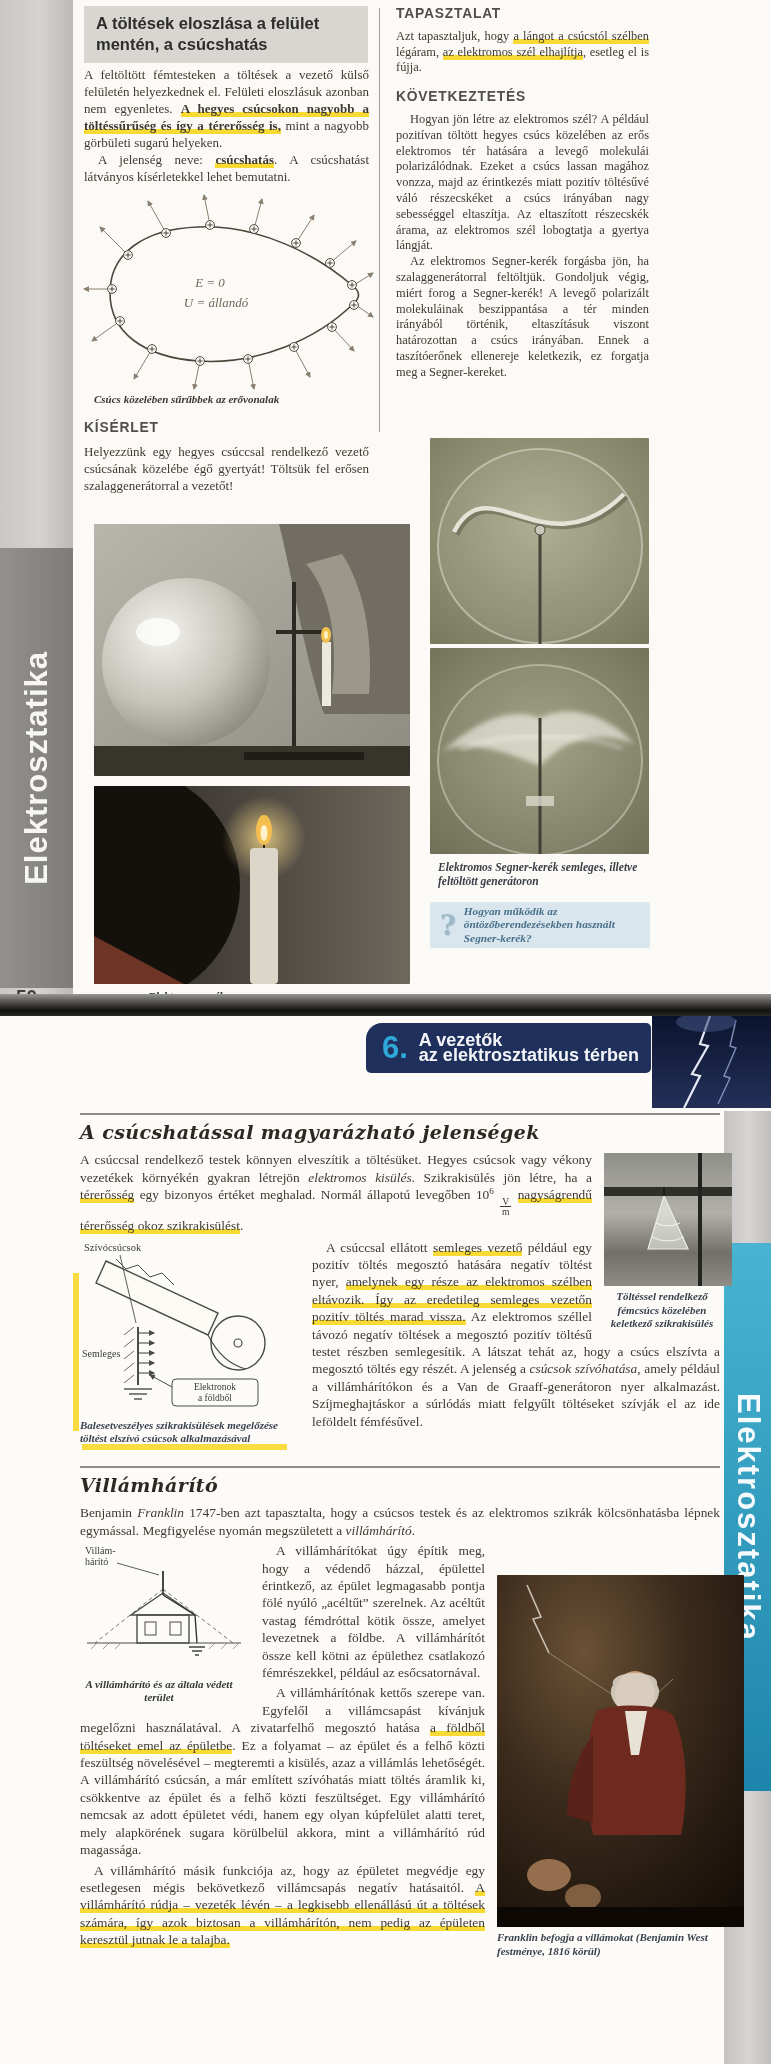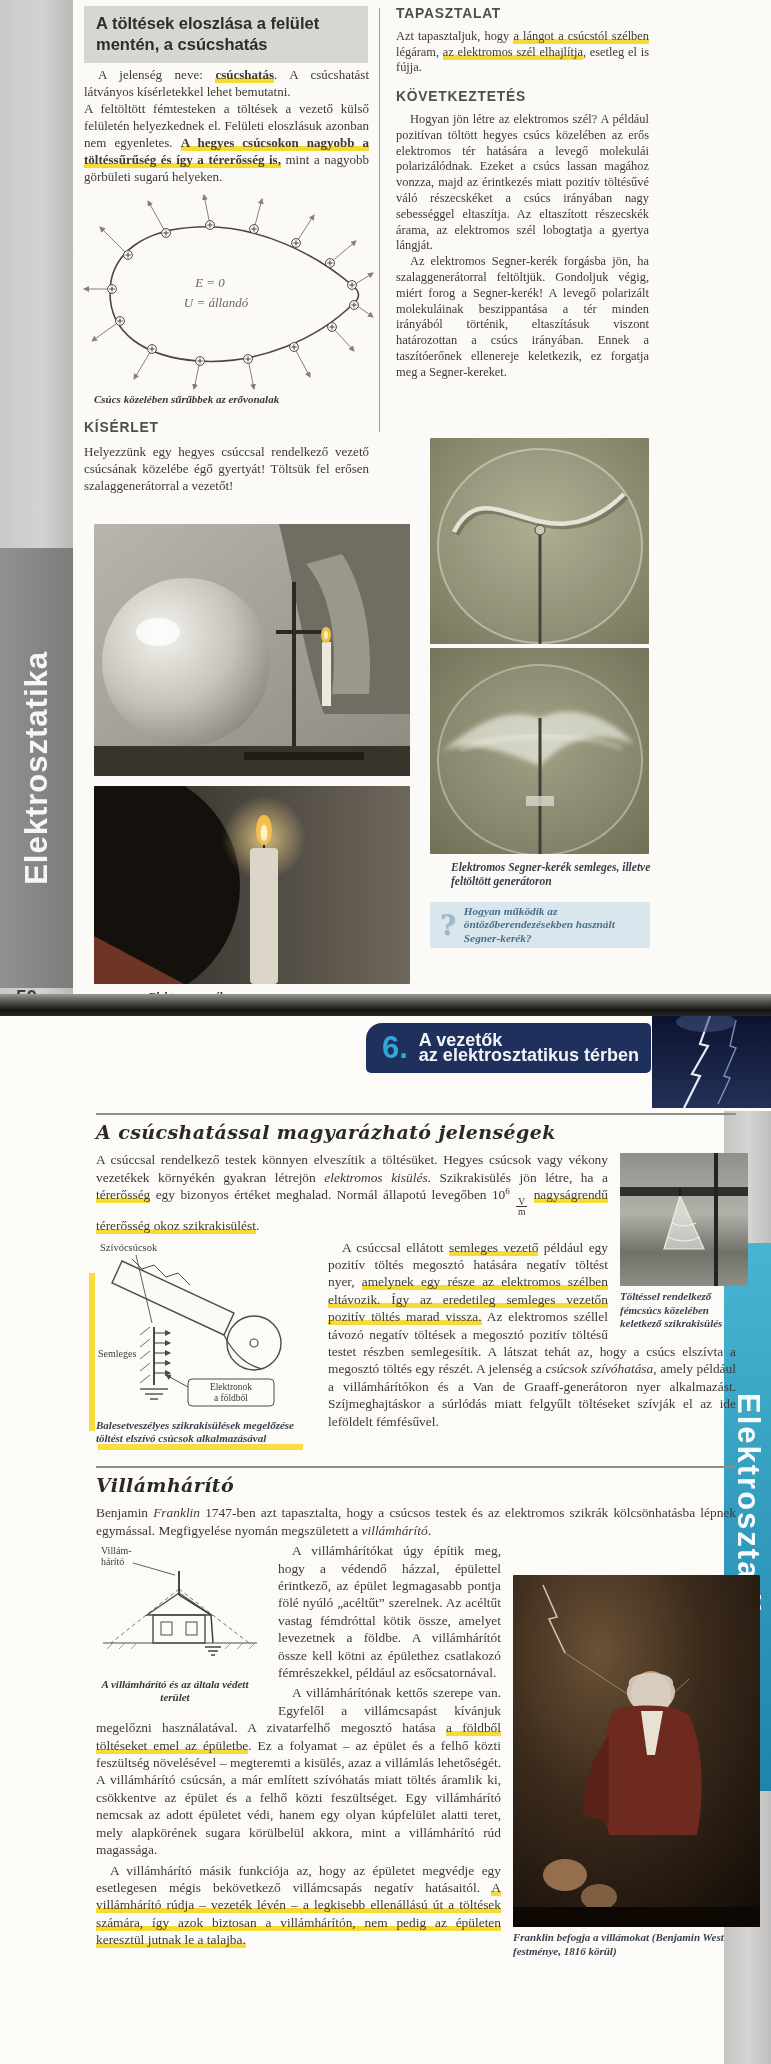--- a/index.html
+++ b/index.html
@@ -38,49 +38,49 @@
   .diagram-egg{display:block;margin:8px 0 2px -2px;}
   .cap-left{font-size:11px;color:#3c372e;margin:2px 0 0 10px;}
 
   
   .photo{position:absolute;overflow:hidden;border-radius:1px;}
   #photo-l1{top:524px;left:94px;width:316px;height:252px;}
   #photo-l2{top:786px;left:94px;width:316px;height:198px;}
   #cap-wind{top:990px;left:148px;font-size:11.5px;}
   #photo-r1{top:438px;left:430px;width:219px;height:206px;}
   #photo-r2{top:648px;left:430px;width:219px;height:206px;}
-  #cap-segner{top:860px;left:451px;width:219px;font-size:11.5px;}
+  #cap-segner{top:860px;left:438px;width:219px;font-size:11.5px;}
   #question-box{top:902px;left:430px;width:220px;height:46px;background:#d9e6ee;border-radius:2px;display:flex;align-items:center;}
   #question-icon{font-family:"DejaVu Serif",serif;font-weight:bold;font-size:27px;color:#9db8c6;margin:0 8px 0 10px;text-shadow:1px 1px 0 #b9cdd8;}
   #question-text{font-size:11.3px;line-height:13.5px;color:#49708a;font-weight:bold;font-style:italic;padding-right:4px;}
 
   
   #page-sep{top:994px;left:0;width:771px;height:22px;background:linear-gradient(to bottom,#9a9894 0,#55534f 35%,#121210 75%,#2a2a28 100%);}
 
   
   #page-bottom{top:1016px;left:0;width:771px;height:1048px;background:#fcfbf8;}
   #chap-band{top:7px;left:366px;width:285px;height:50px;background:#20305c;border-radius:16px 5px 5px 5px;
       display:flex;align-items:center;box-sizing:border-box;padding-left:16px;}
   #chap-num{font-family:"Liberation Sans",sans-serif;font-weight:bold;font-size:31px;color:#2fa7d8;margin-right:11px;}
   #chap-title{font-family:"Liberation Sans",sans-serif;font-weight:bold;font-size:18px;line-height:15px;color:#f2f4f8;}
   #lightning{top:0;left:652px;width:119px;height:92px;}
   #sidebar-right{top:95px;left:724px;width:47px;height:953px;background:linear-gradient(to right,#c4c3c1,#d6d5d3 50%,#c0bfbd);}
   #sidebar-right .block{position:absolute;top:132px;left:0;width:47px;height:548px;
       background:linear-gradient(to bottom,#49b4d2,#1d85ab);display:flex;align-items:center;justify-content:center;}
   .vtext-right{writing-mode:vertical-rl;font-family:"Liberation Sans",sans-serif;font-weight:bold;font-size:31px;letter-spacing:2px;color:#f5fafc;}
 
-  #content-bottom{top:97px;left:96px;width:640px;font-size:13.4px;line-height:17.4px;}
+  #content-bottom{top:97px;left:80px;width:640px;font-size:13.4px;line-height:17.4px;}
   .sec-head{border-top:2px solid #8f8d85;padding-top:9px;margin:0 0 10px;
       font-family:"DejaVu Serif",serif;font-style:italic;font-weight:bold;font-size:19px;letter-spacing:.4px;color:#2c2922;}
   .sec2-gap{margin-top:16px;}
   .fig-right{float:right;margin:2px 0 6px 12px;}
   .fig-left{float:left;position:relative;margin:4px 14px 4px 0;}
   .clear{clear:both;}
   .fig-cap{font-style:italic;font-weight:bold;font-size:11px;line-height:13.5px;color:#39414e;margin-top:4px;}
-  #fig-spark{width:116px;}
+  #fig-spark{width:116px;text-align:center;}
   #fig-razor{width:218px;}
   #fig-razor .ymark-v{position:absolute;left:-7px;top:34px;width:6px;height:158px;background:rgba(247,212,18,.8);}
   #fig-razor .ymark-h{position:absolute;left:2px;bottom:-4px;width:205px;height:6px;background:rgba(247,212,18,.8);}
   #fig-house{width:168px;text-align:center;}
   #fig-painting{width:223px;margin-top:36px;}
 
   svg text{font-family:"Liberation Serif",serif;}
 </style>
 </head>
 <body>
@@ -94,22 +94,22 @@
         <span class="vtext-left">Elektrosztatika</span>
       </div>
     </div>
     <div id="pagenum" class="abs">50</div>
 
     <div id="title-box" class="abs">A töltések eloszlása a felület mentén, a csúcshatás</div>
 
     <div id="vdivider" class="abs"></div>
 
     <div id="col-left" class="abs">
+      <div class="para"><span>A feltöltött fémtesteken a töltések a vezető külső felületén helyezkednek el. Felületi eloszlásuk azonban nem egyenletes. </span><span class="b hl">A hegyes csúcsokon nagyobb a töltéssűrűség és így a térerősség is,</span><span> mint a nagyobb görbületi sugarú helyeken.</span></div>
       <div class="para ind"><span>A jelenség neve: </span><span class="b hl">csúcshatás</span><span>. A csúcshatást látványos kísérletekkel lehet bemutatni.</span></div>
-      <div class="para"><span>A feltöltött fémtesteken a töltések a vezető külső felületén helyezkednek el. Felületi eloszlásuk azonban nem egyenletes. </span><span class="b hl">A hegyes csúcsokon nagyobb a töltéssűrűség és így a térerősség is,</span><span> mint a nagyobb görbületi sugarú helyeken.</span></div>
 
       <svg class="diagram-egg" width="292" height="198" viewBox="0 0 292 198">
         <defs>
           <marker id="arrh" markerWidth="7" markerHeight="7" refX="5" refY="3" orient="auto">
             <path d="M0,0 L6,3 L0,6 Z" fill="#8a7f70"></path>
           </marker>
         </defs>
         <g stroke="#8a7f70" stroke-width="1" marker-end="url(#arrh)">
           <line x1="46" y1="62" x2="18" y2="34"></line>
           <line x1="84" y1="40" x2="66" y2="8"></line>

